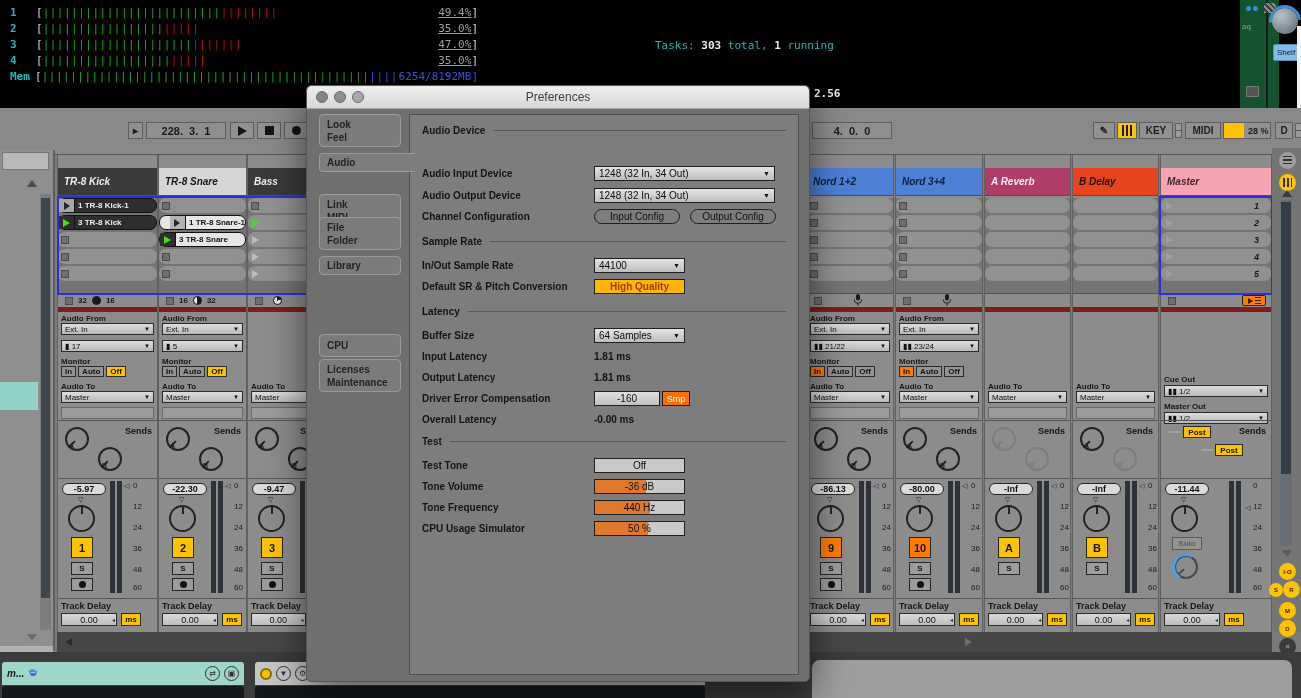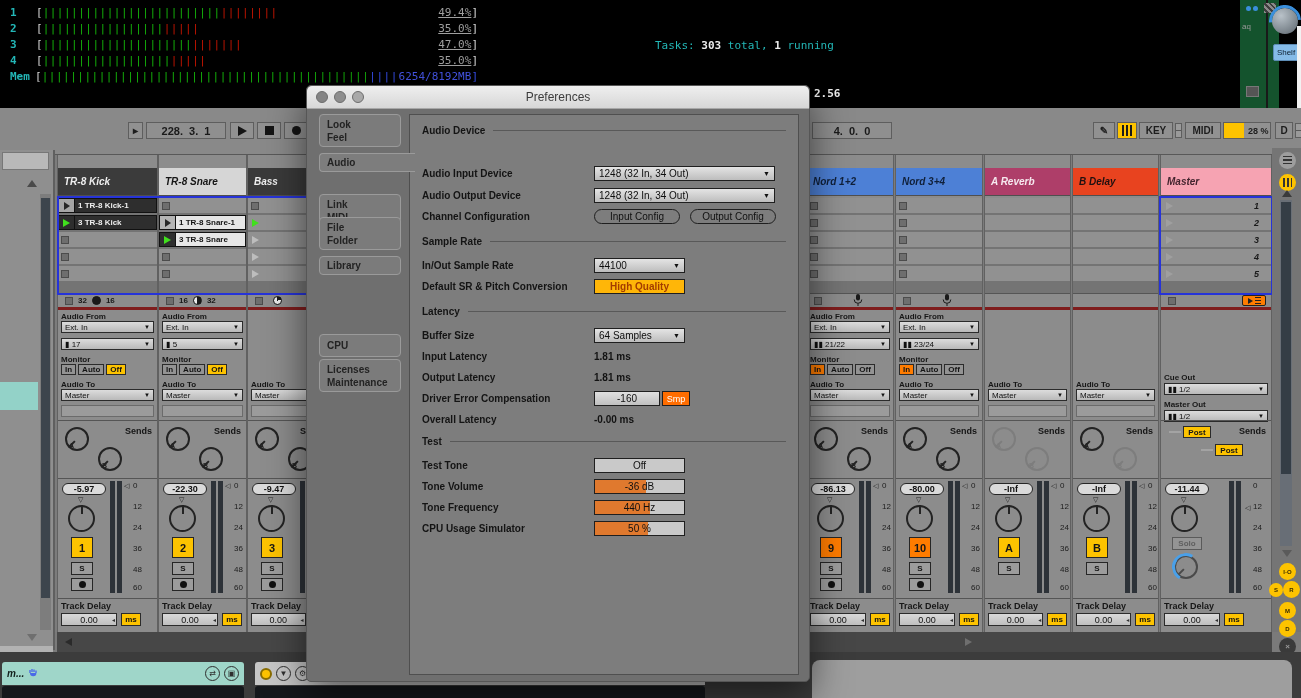--- a/index.html
+++ b/index.html
@@ -37,35 +37,35 @@
   .ic-piano{width:11px;height:11px;background:repeating-linear-gradient(to right,#1a1a1a 0 2px,#fdc300 2px 4px);}
   .cpu-box{position:absolute;top:14px;height:17px;border:1px solid #5e5e5e;background:#919191;display:flex;align-items:center;box-sizing:border-box;}
   .cpu-fill{width:20px;height:100%;background:#fdc300;}
   .cpu-box b{font-size:9px;margin-left:4px;color:#1d1d1d;}
   .mini-io{position:absolute;top:15px;width:7px;height:15px;background:linear-gradient(#9a9a9a 0 46%,#585858 46% 54%,#9a9a9a 54%);border:1px solid #5e5e5e;box-sizing:border-box;}
   
   .session{position:absolute;left:0;top:155px;width:1301px;height:477px;background:#7c7c7c;z-index:1;}
   .col{position:absolute;top:0;height:477px;background:#8c8c8c;border-left:1px solid #616161;border-right:1px solid #616161;box-sizing:border-box;}
   .col-head{position:absolute;left:0;right:0;top:13px;height:28px;display:flex;align-items:center;padding:0 6px;font-size:10px;font-weight:bold;font-style:italic;border-bottom:1px solid #4f4f4f;box-sizing:border-box;}
   .clips{position:absolute;left:0;right:0;top:43px;height:95px;background:#747474;display:flex;flex-direction:column;gap:2px;}
-  .slot{height:15px;background:#919191;display:flex;align-items:center;position:relative;}
+  .slot{height:15px;background:#919191;display:flex;align-items:center;position:relative;border-radius:7px;}
   .stop-sq{width:8px;height:8px;background:#6e6e6e;border:1px solid #4c4c4c;margin-left:3px;box-sizing:border-box;}
   .clipslot{border:1px solid #111;box-sizing:border-box;}
   .ctri{width:15px;align-self:stretch;border-right:1px solid #111;display:flex;align-items:center;justify-content:center;flex:none;}
   .clbl{font-size:8px;font-weight:bold;padding-left:3px;white-space:nowrap;overflow:hidden;}
   .tri-b{width:0;height:0;border-top:4px solid transparent;border-bottom:4px solid transparent;margin-left:4px;}
   .ctri .tri-b{margin-left:0;}
   .tg{border-left:7px solid #41df1e}.tgr{border-left:7px solid #bdbdbd}.td{border-left:6px solid #262626}
   .len-row{position:absolute;left:0;right:0;top:138px;height:14px;border-top:1px solid #555;display:flex;align-items:center;gap:5px;padding-left:4px;font-size:8px;font-weight:bold;color:#191919;box-sizing:border-box;}
   .pie{width:9px;height:9px;border-radius:50%;border:1px solid #191919;box-sizing:border-box;}
   .pie-full{background:#1a1a1a}
   .pie-half{background:linear-gradient(to right,#ececec 50%,#1a1a1a 50%)}
   .pie-quarter{background:conic-gradient(#1a1a1a 0 25%,#ececec 25% 100%)}
   .mic{margin-left:16px;}
-  .io{position:absolute;left:0;right:0;top:152px;height:113px;border-top:3px solid #7f1d1d;box-sizing:border-box;}
+  .io{position:absolute;left:0;right:0;top:152px;height:113px;border-top:5px solid #7f1d1d;box-sizing:border-box;}
   .io-lbl{position:absolute;left:3px;font-weight:bold;color:#171717;font-size:8px;}
   .from-lbl{top:2px}.mon-lbl{top:45px}.to-lbl{top:70px}
   .dd{position:absolute;left:3px;right:3px;height:12px;background:linear-gradient(#dcdcdc,#b9b9b9);border:1px solid #2b2b2b;display:flex;align-items:center;padding:0 3px;box-sizing:border-box;color:#101010;font-size:8px;}
   .dd::after{content:"▼";font-size:6px;margin-left:auto;color:#111;}
   .from-dd{top:11px}.ch-dd{top:28px}.to-dd{top:79px}
   .mon-row{position:absolute;left:3px;top:54px;display:flex;gap:2px;}
   .mbtn{height:11px;border:1px solid #2b2b2b;background:#939393;font-size:8px;font-weight:bold;display:flex;align-items:center;padding:0 3px;box-sizing:border-box;color:#141414;}
   .sel-yellow{background:#fdc300}.sel-orange{background:#ff7c00}
   .io-blank{position:absolute;left:3px;right:3px;top:95px;height:12px;background:#9b9b9b;border:1px solid #6b6b6b;box-sizing:border-box;}
   .sends{position:absolute;left:0;right:0;top:265px;height:58px;border-top:1px solid #555;box-sizing:border-box;}
@@ -421,21 +421,21 @@
       </div>
     </div>
       <div class="col" style="left: 158px; width: 89px;">
       <div class="col-head" style="background: rgb(214, 214, 214); color: rgb(22, 22, 22);">
           <span class="t-name">TR-8 Snare</span>
         </div>
       <div class="clips">
           <div class="slot">
             <span class="stop-sq"></span>
           </div>
-          <div class="slot clipslot" style="background: rgb(230, 230, 230); color: rgb(19, 19, 19);">
+          <div class="slot clipslot" style="background: rgb(230, 230, 230); color: rgb(19, 19, 19); justify-content: flex-end;">
             <span class="ctri" style="background:#b4b4b4">
               <i class="tri-b td"></i>
             </span>
             <span class="clbl">1 TR-8 Snare-1</span>
           </div>
           <div class="slot clipslot" style="background: rgb(230, 230, 230); color: rgb(19, 19, 19);">
             <span class="ctri" style="background:#2e2e2e">
               <i class="tri-b tg"></i>
             </span>
             <span class="clbl">3 TR-8 Snare</span>

